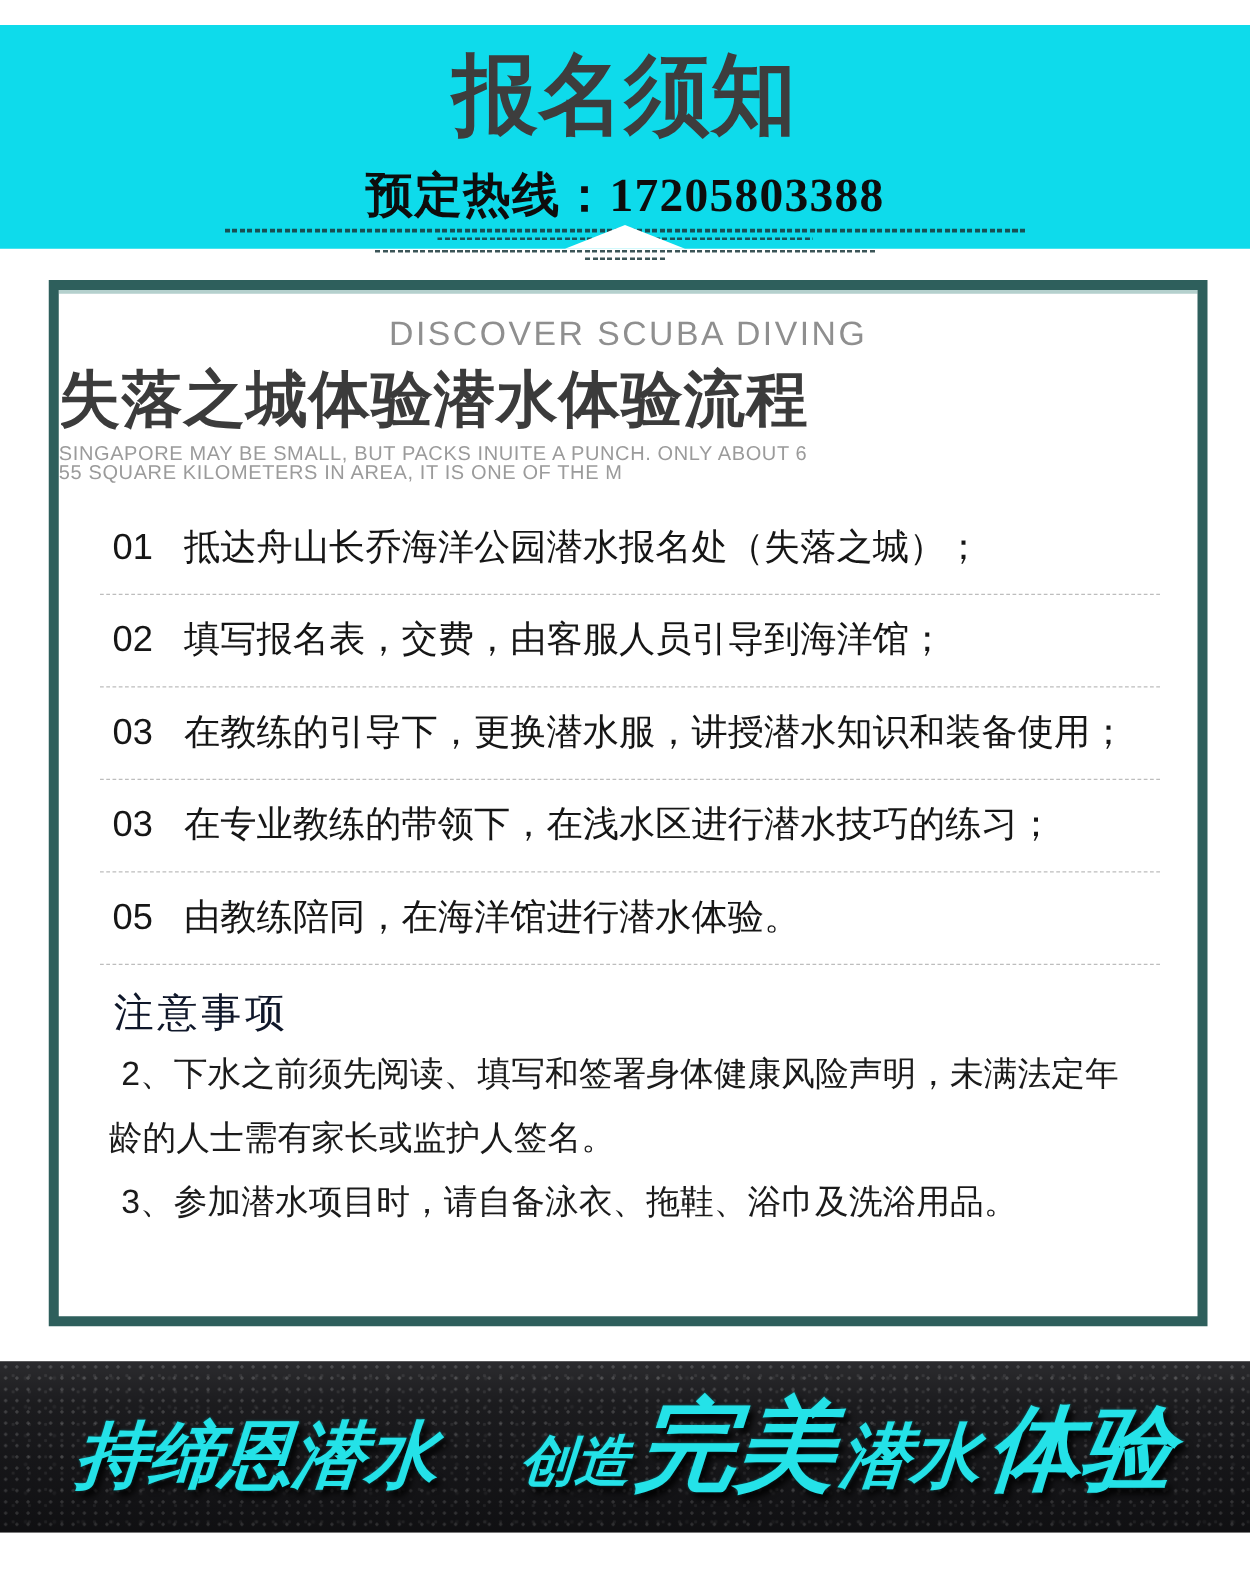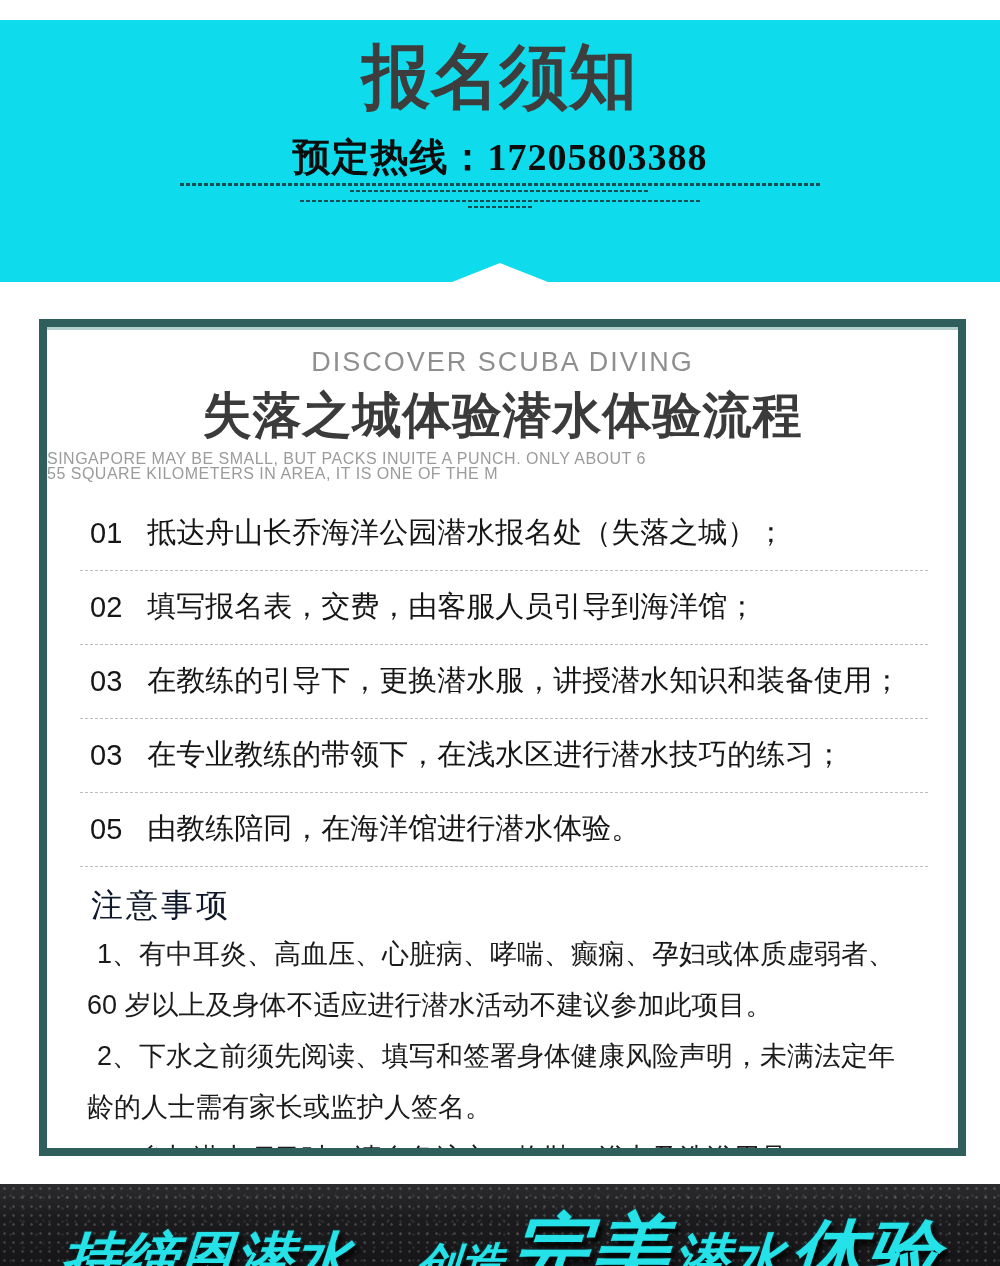--- a/index.html
+++ b/index.html
@@ -9,21 +9,21 @@
     background: #ffffff;
     font-family: "Liberation Sans", "DejaVu Sans", sans-serif;
     overflow: hidden;
     position: relative;
   }
 
   
   .top-strip { height: 20px; background: #ffffff; }
   .hero {
     position: relative;
-    height: 262px;
+    height: 179px;
     background: #0edbeb;
     text-align: center;
   }
   .hero-title {
     margin: 0; padding-top: 22px;
     font-size: 68px; line-height: 68px;
     font-weight: 900;
     color: #3d3d3d;
     letter-spacing: 1px;
     transform: scaleY(1.04);
@@ -51,36 +51,35 @@
     transform: translateX(-50%);
     width: 0; height: 0;
     border-left: 48px solid transparent;
     border-right: 48px solid transparent;
     border-bottom: 19px solid #ffffff;
   }
 
   
   .main-box {
     width: 927px; height: 837px;
-    margin: 37px 0 0 39px;
+    margin: 25px 0 0 39px;
     background: #ffffff;
     border: 8px solid #2e5f5c;
     box-shadow: inset 0 3px 0 rgba(172, 203, 200, 0.9);
     padding-top: 20px;
     overflow: hidden;
   }
   .eyebrow {
     text-align: center;
     color: #8f8f8f;
     font-size: 27px; line-height: 30px;
     letter-spacing: 2px;
   }
   .main-title {
     margin: 10px 0 8px;
-    text-align: center;
     font-size: 49px; line-height: 56px;
     font-weight: 700;
     color: #3b3b3b;
     letter-spacing: 1px;
   }
   .subtitle-line {
     text-align: left;
     color: #9b9b9b;
     font-size: 16px; line-height: 15px;
     letter-spacing: 0.5px;
@@ -195,21 +194,20 @@
       <span class="step-text">在专业教练的带领下，在浅水区进行潜水技巧的练习；</span>
     </li>
     <li class="step">
       <span class="step-num">05</span>
       <span class="step-text">由教练陪同，在海洋馆进行潜水体验。</span>
     </li>
   </ul>
 
   <h3 class="notes-title">注意事项</h3>
   <div class="notes">
-    <p class="note">1、有中耳炎、高血压、心脏病、哮喘、癫痫、孕妇或体质虚弱者、60 岁以上及身体不适应进行潜水活动不建议参加此项目。</p>
     <p class="note">2、下水之前须先阅读、填写和签署身体健康风险声明，未满法定年龄的人士需有家长或监护人签名。</p>
     <p class="note">3、参加潜水项目时，请自备泳衣、拖鞋、浴巾及洗浴用品。</p>
 
   </div>
 </div>
 
 <div class="footer">
   <div class="footer-text">
     <span class="fw-brand">持缔恩潜水</span>
     <span class="fw-create">创造</span>

